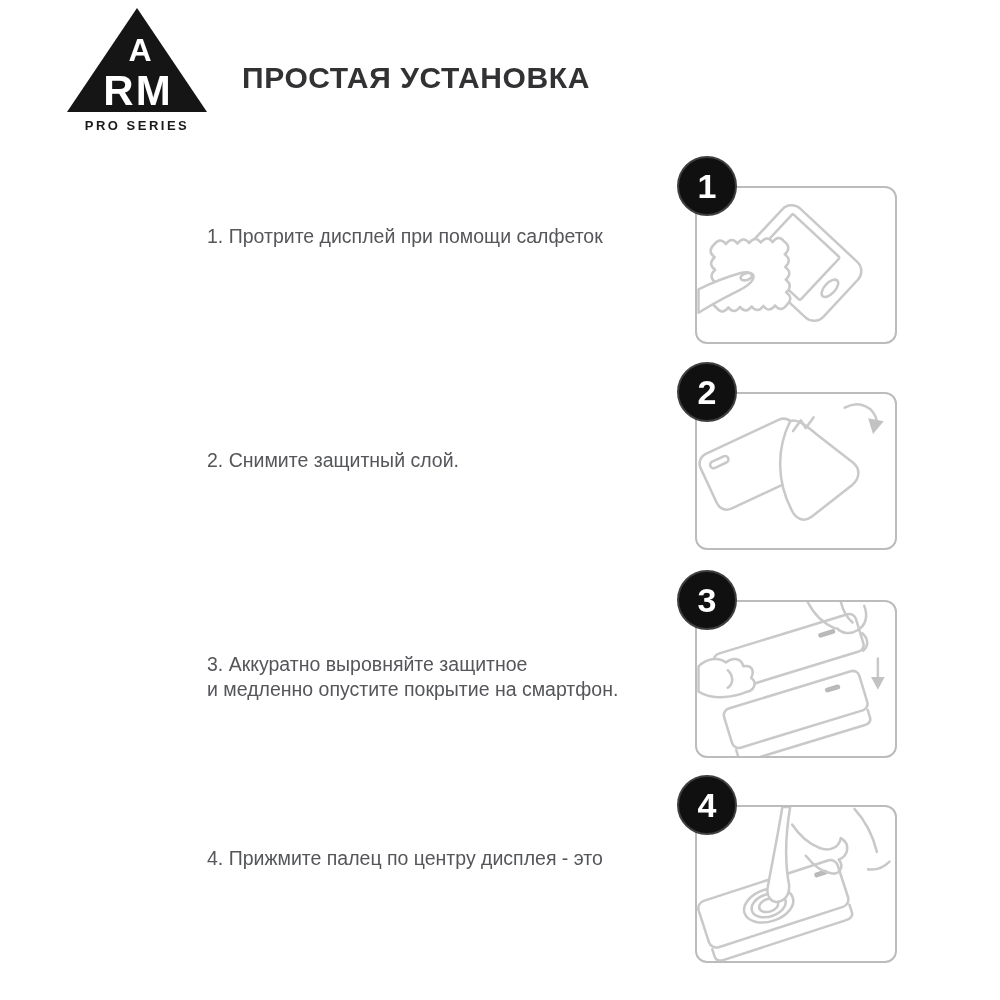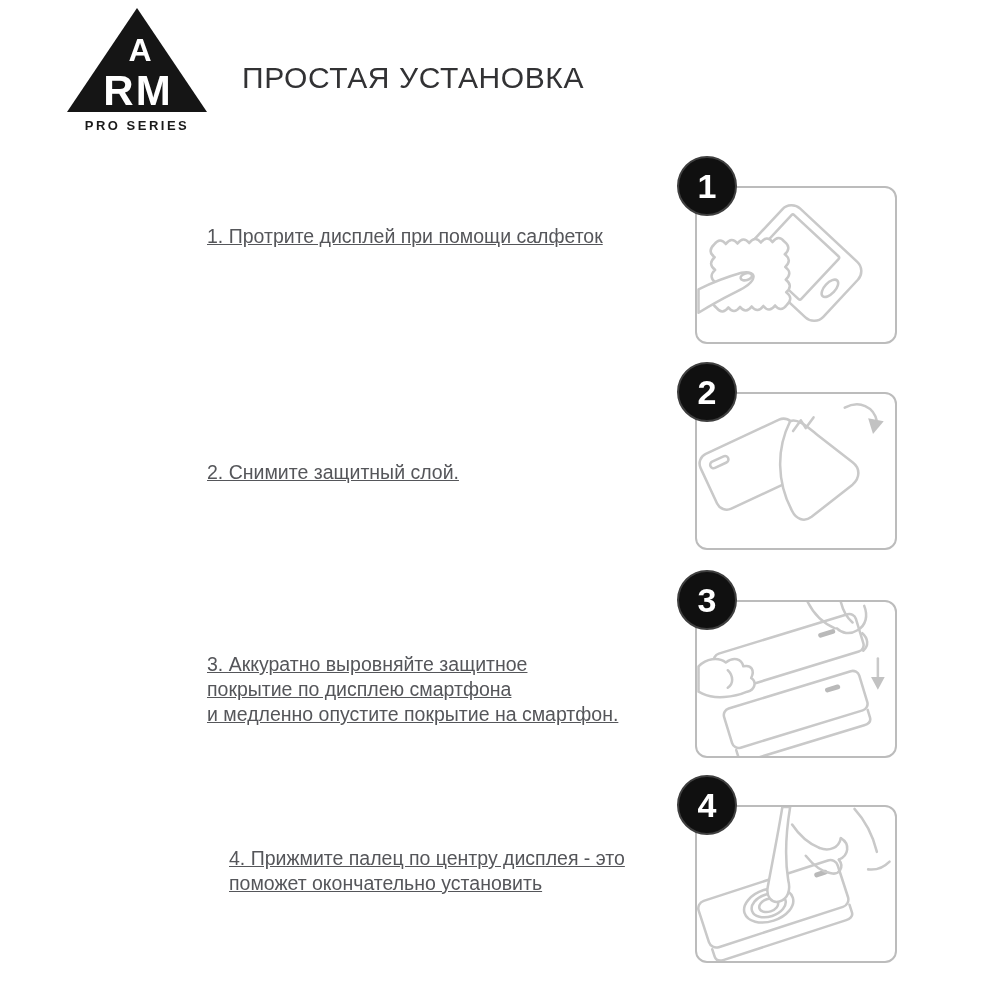--- a/index.html
+++ b/index.html
@@ -16,34 +16,33 @@
   }
   .logo svg { display:block; }
   .logo-tagline {
     margin-top:2px;
     text-align:center;
     font-size:13px; font-weight:700; letter-spacing:2.5px;
     color:#1a1a1a; white-space:nowrap;
   }
   .page-title {
     position:absolute; left:242px; top:61px;
-    font-size:30px; font-weight:400; letter-spacing:0.6px;
+    font-size:30px; font-weight:700; letter-spacing:0.6px;
     color:#323234; white-space:nowrap;
   }
   .step-text {
     position:absolute; left:207px;
     font-size:19.5px; line-height:25px; font-weight:400;
     color:#55565a;
-    text-decoration:underline;
   }
   .step-text div { white-space:nowrap; }
   .step-text.s1 { top:224px; }
-  .step-text.s2 { top:460px;text-align:center; }
+  .step-text.s2 { top:448px;text-align:center; }
   .step-text.s3 { top:652px; }
-  .step-text.s4 { top:846px;margin-left:22px; }
+  .step-text.s4 { top:846px; }
   .illo {
     position:absolute; left:677px; width:225px; height:205px;
   }
   .illo.i1 { top:156px; }
   .illo.i2 { top:362px; }
   .illo.i3 { top:570px; }
   .illo.i4 { top:775px; }
   .illo-frame {
     position:absolute; left:18px; top:30px;
     width:202px; height:158px;
@@ -81,27 +80,25 @@
 <div class="step-text s1">
   <div>1. Протрите дисплей при помощи салфеток</div>
 </div>
 
 <div class="step-text s2">
   <div>2. Снимите защитный слой.</div>
 </div>
 
 <div class="step-text s3">
   <div>3. Аккуратно выровняйте защитное</div>
-  <div>покрытие по дисплею смартфона</div>
   <div>и медленно опустите покрытие на смартфон.</div>
 </div>
 
 <div class="step-text s4">
   <div>4. Прижмите палец по центру дисплея - это</div>
-  <div>поможет окончательно установить</div>
 </div>
 
 <div class="illo i1">
   <div class="illo-frame">
     <svg viewBox="0 0 200 158">
       <g class="lineart">
         <g>
           <g transform="rotate(-47 107 77)">
             <rect x="68" y="24" width="78" height="106" rx="13" fill="#ffffff"></rect>
             <rect x="77" y="35" width="60" height="66" rx="2" fill="#ffffff"></rect>

